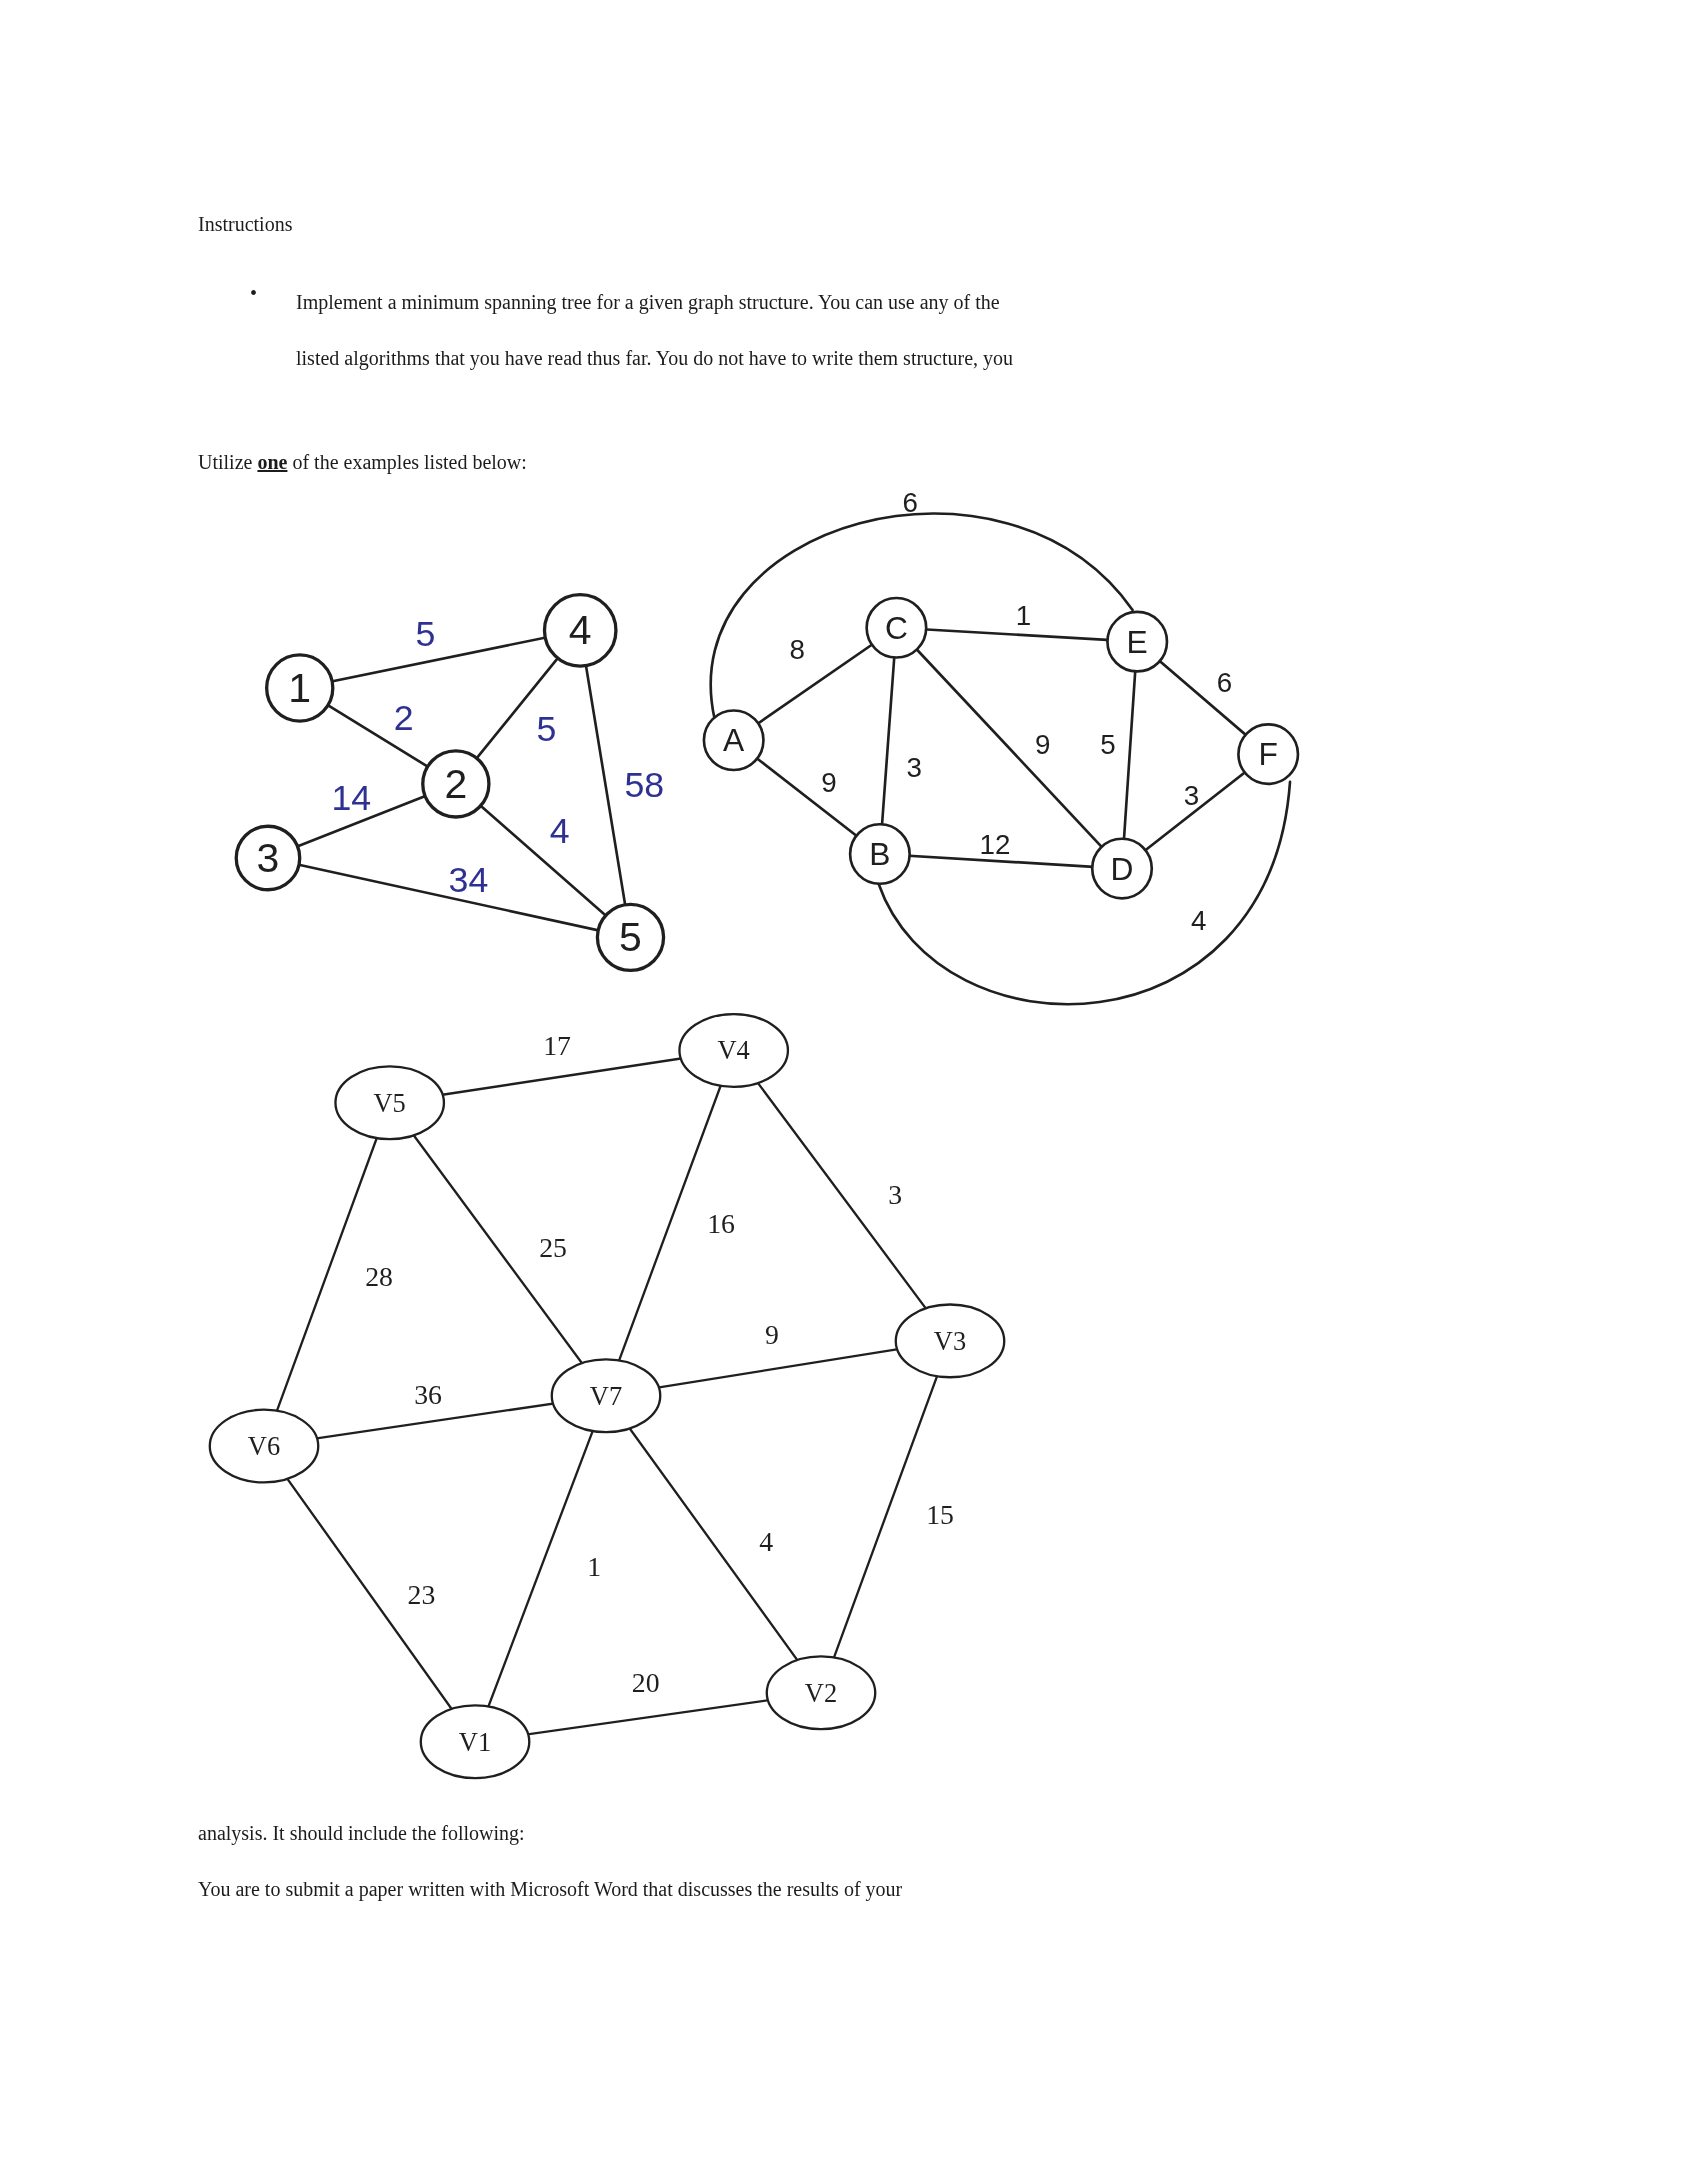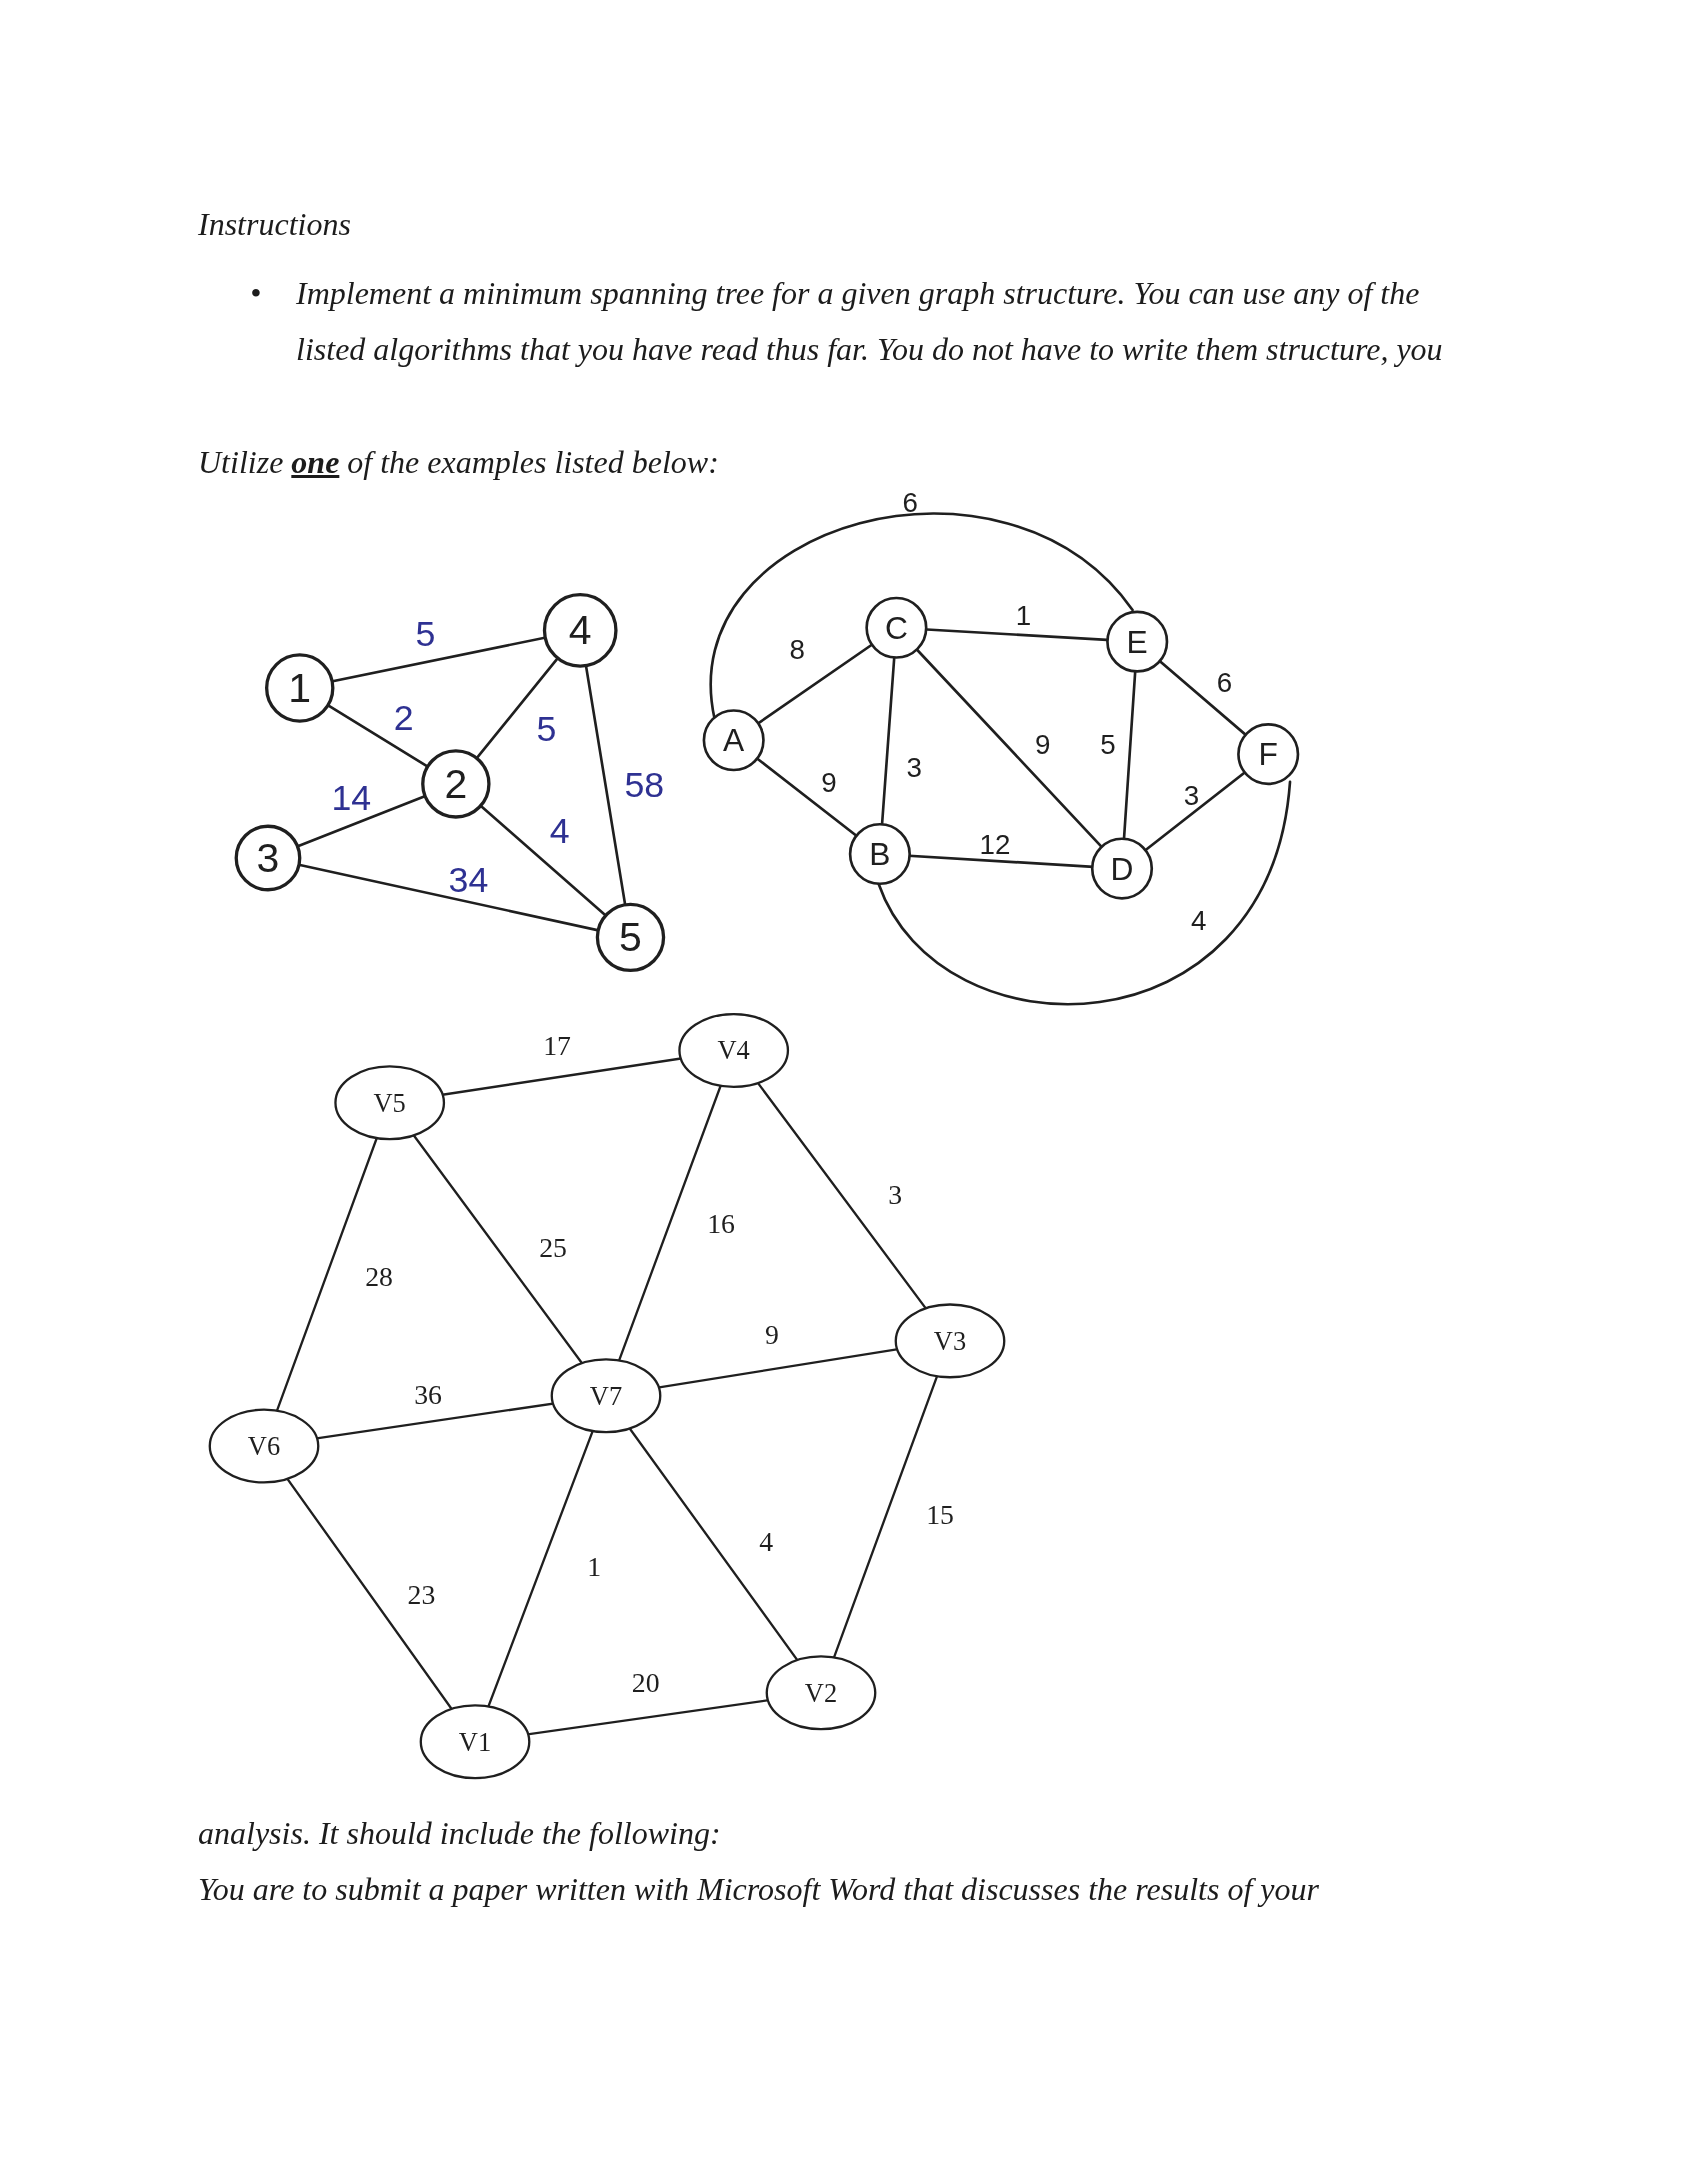--- a/index.html
+++ b/index.html
@@ -7,39 +7,38 @@
     position:relative;
     width:1687px;
     height:2183px;
     background:#ffffff;
     font-family:"Liberation Serif", serif;
     color:#1c1c1c;
     overflow:hidden;
   }
   .txt{
     position:absolute;
-    font-size:32px;
+    font-size:20px;
     line-height:56px;
     white-space:nowrap;
-    font-style:italic;
   }
   .txt div{height:56px;}
   .emph{font-weight:bold;text-decoration:underline;}
   #graphs-svg{position:absolute;left:0;top:0;}
 </style>
 </head>
 <body>
 
 <div class="page">
 
   <div class="txt" style="left:198px; top:196px;">Instructions</div>
 
   <div class="txt" style="left:250px; top:265px;">•</div>
 
-  <div class="txt" style="left:296px; top:265px;">
+  <div class="txt" style="left:296px; top:274px;">
     <div>Implement a minimum spanning tree for a given graph structure. You can use any of the</div>
     <div>listed algorithms that you have read thus far. You do not have to write them structure, you</div>
   </div>
 
   <div class="txt" style="left:198px; top:434px;"><span>Utilize </span><span class="emph">one</span><span> of the examples listed below:</span></div>
 
   <svg id="graphs-svg" width="1687" height="2183" viewBox="0 0 2550 3300">
       <g>
         <line x1="453" y1="1040" x2="877" y2="953" stroke="#1f1f1f" stroke-width="4" stroke-linecap="round"></line>
         <line x1="453" y1="1040" x2="689" y2="1185" stroke="#1f1f1f" stroke-width="4" stroke-linecap="round"></line>

